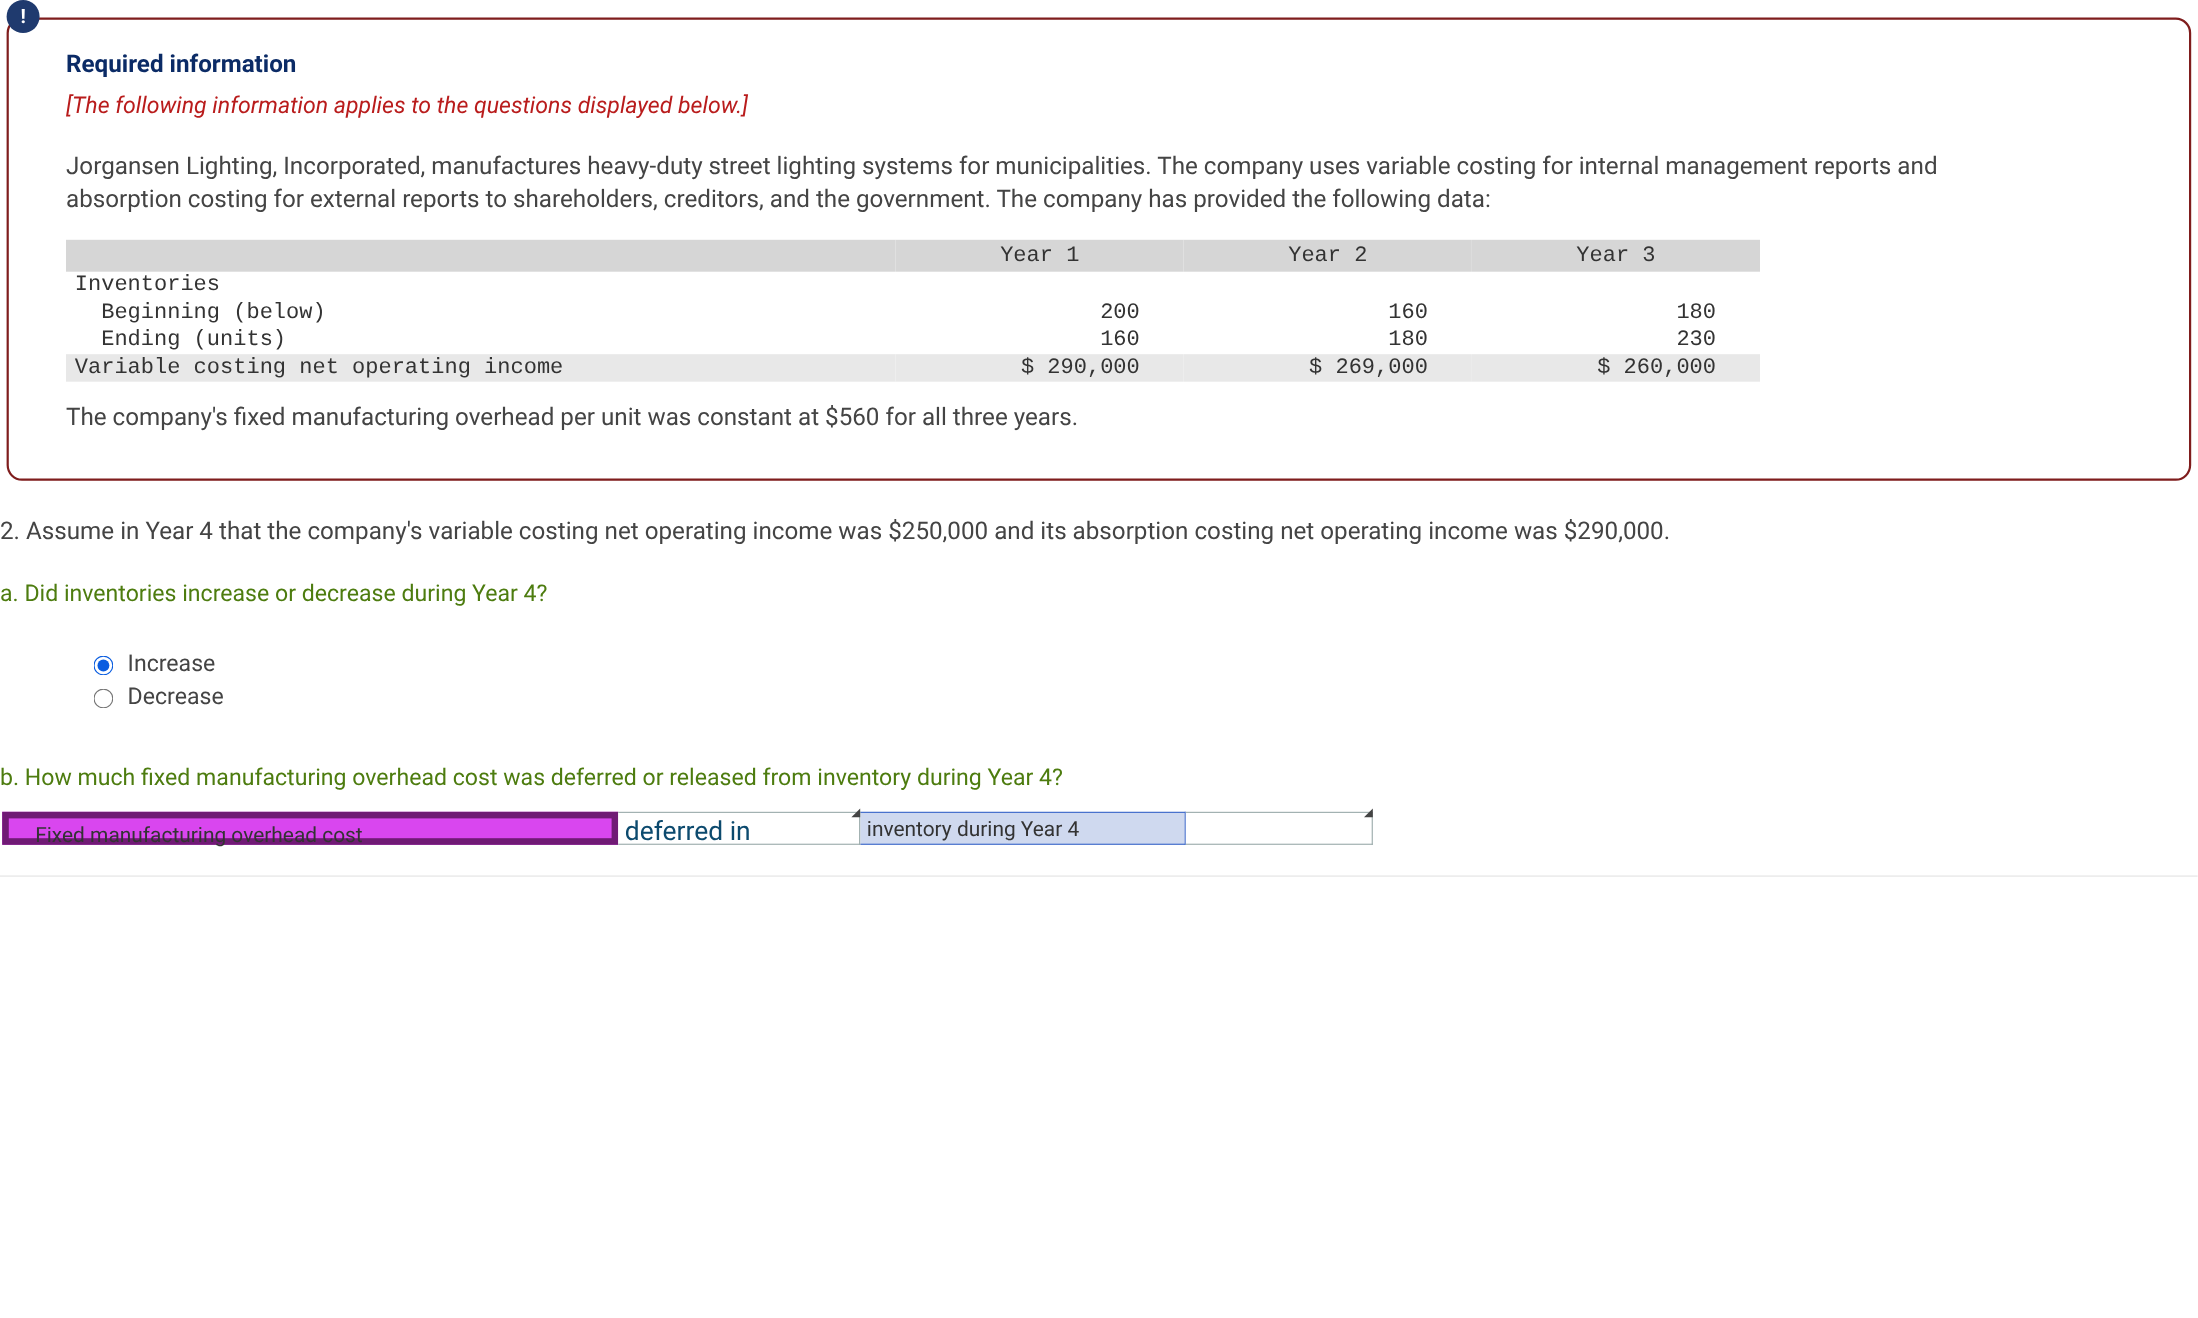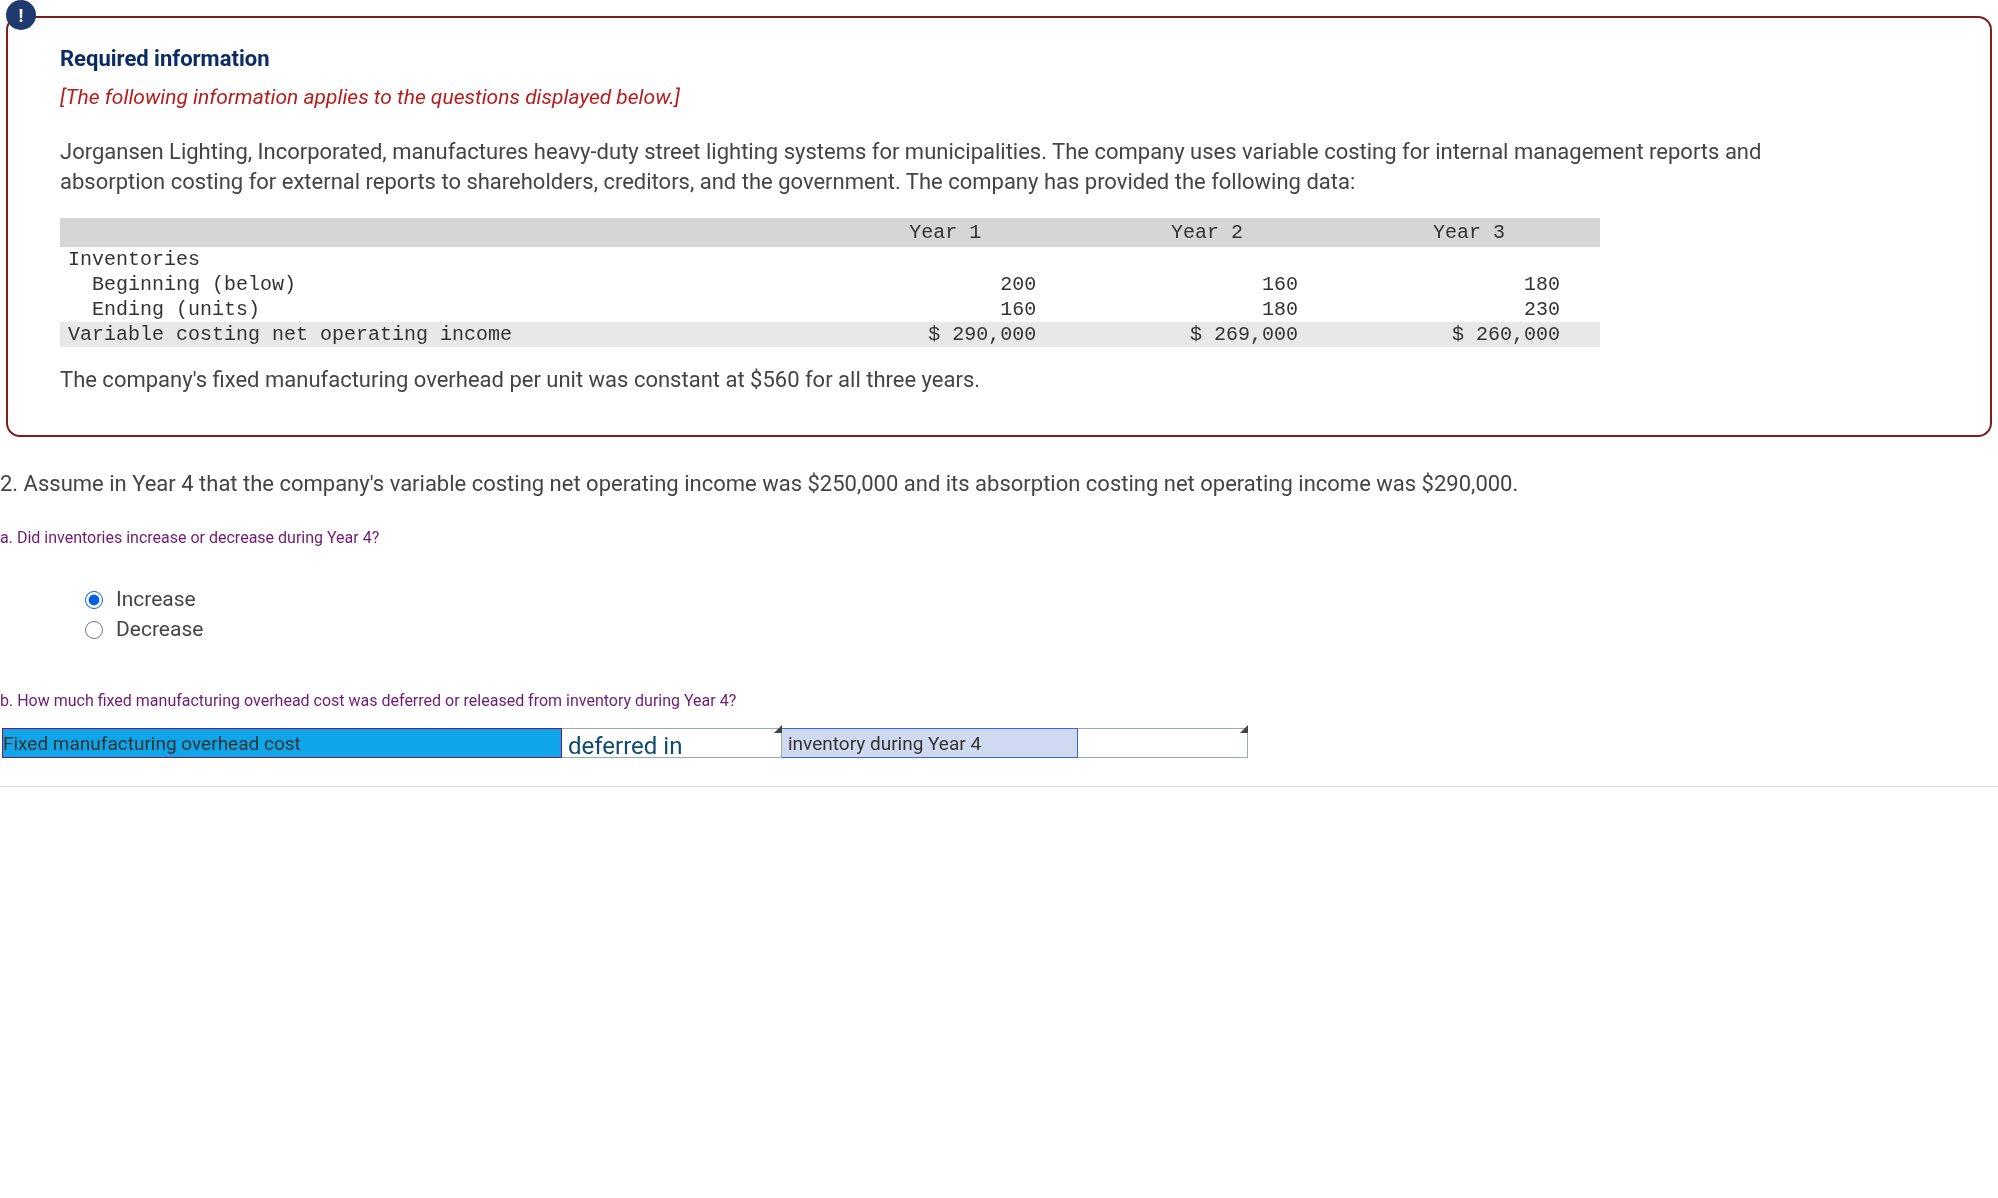--- a/index.html
+++ b/index.html
@@ -76,22 +76,22 @@
   .data-table tbody tr.shade td { background: #e8e8e8; }
 
   .question-area { margin: 32px 0 0 0; }
   .q-text {
     color: #444;
     font-size: 22px;
     line-height: 1.4;
     margin: 0 0 28px 0;
   }
   .sub-q {
-    color: #701a75;
-    font-size: 16px;
+    color: #4d7c0f;
+    font-size: 21px;
     margin: 0 0 40px 0;
   }
   .radio-group { margin: 0 0 50px 80px; }
   .radio-row {
     display: flex;
     align-items: center;
     gap: 10px;
     margin-bottom: 6px;
     font-size: 21px;
     color: #444;
@@ -102,23 +102,23 @@
     accent-color: #0a5de0;
   }
 
   .answer-row {
     display: flex;
     align-items: stretch;
     margin: 18px 0 0 2px;
     height: 30px;
   }
   .cell-a {
-    background: #0ea5e9;
-    border: 1px solid #701a75;
-    padding: 3px 0;
+    background: #d946ef;
+    border: 6px solid #701a75;
+    padding: 3px 24px;
     font-size: 19px;
     color: #333;
     width: 560px;
   }
   .cell-b {
     background: #fff;
     border: 1px solid #9aa;
     border-left: none;
     padding: 3px 6px;
     font-size: 24px;

